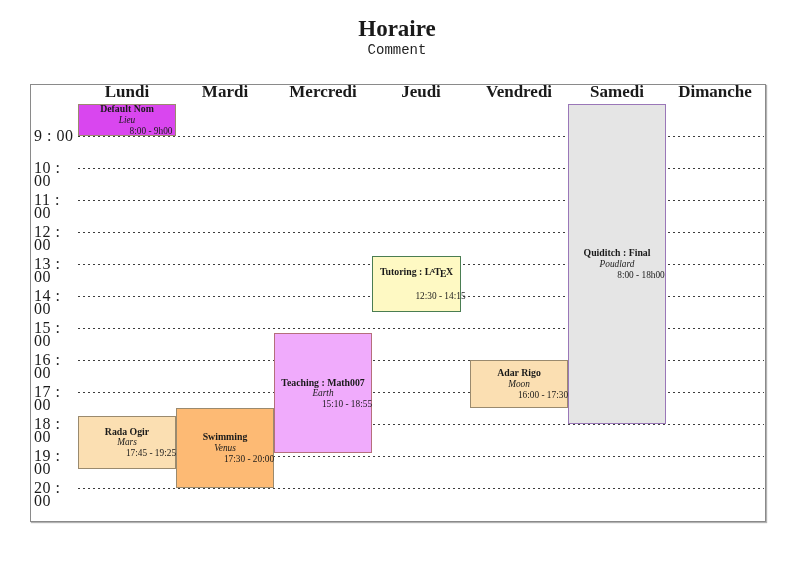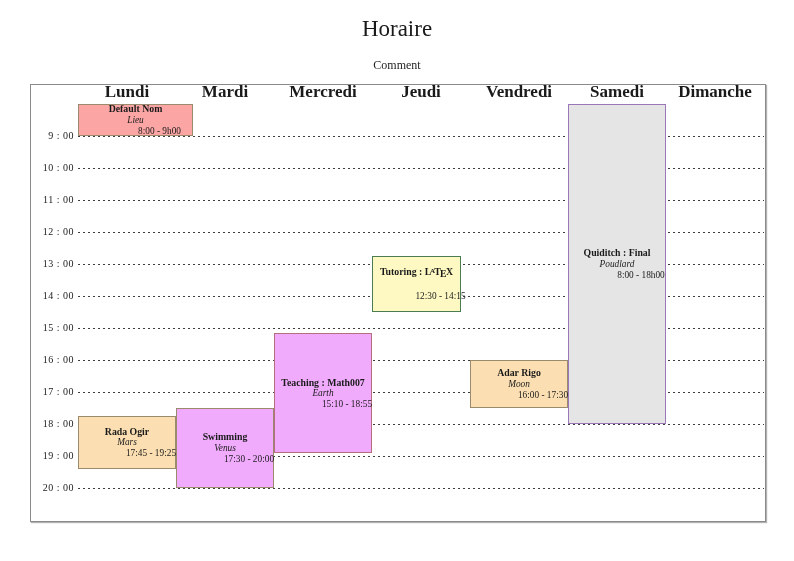--- a/index.html
+++ b/index.html
@@ -8,38 +8,38 @@
     width:794px;height:561px;
     background:#ffffff;
     font-family:"Liberation Serif","DejaVu Serif",serif;
     color:#1a1a1a;
     overflow:hidden;
   }
   
   #title-block{
     position:absolute;left:0;top:16px;width:794px;text-align:center;line-height:1.12;
   }
-  #main-title{font-size:23px;font-weight:normal;}
+  #main-title{font-size:23px;font-weight:bold;}
   #sub-title{font-size:16px;margin-top:1px;}
-  #comment-line{font-size:12px;margin-top:17px;color:#222;}
+  #comment-line{font-size:14px;margin-top:1px;color:#222;font-family:Liberation Mono, monospace;}
   
   #frame{
     position:absolute;left:30px;top:84px;width:734px;height:436px;
     border:1px solid #8a8a8a;
     box-shadow:1px 1px 1px rgba(0,0,0,0.3);
     background:#ffffff;
   }
   
   .day-header{
     position:absolute;top:85px;height:14px;
     font-weight:bold;font-size:17px;text-align:center;line-height:14px;
   }
   .time-label{
     position:absolute;width:40px;height:13px;left:34px;
-    font-size:10px;text-align:right;line-height:13px;
+    font-size:16px;text-align:left;line-height:13px;
     letter-spacing:0.5px;
   }
   .hour-line{
     position:absolute;height:1px;
     background:repeating-linear-gradient(90deg,#3c3c3c 0 2px,transparent 2px 5px);
   }
   
   .event-block{
     position:absolute;
     box-sizing:border-box;
@@ -94,31 +94,31 @@
       <div class="hour-line" style="left: 78px; width: 686px; top: 392px;"></div>
       <div class="time-label" style="top: 417px;">18 : 00</div>
       <div class="hour-line" style="left: 78px; width: 686px; top: 424px;"></div>
       <div class="time-label" style="top: 449px;">19 : 00</div>
       <div class="hour-line" style="left: 78px; width: 686px; top: 456px;"></div>
       <div class="time-label" style="top: 481px;">20 : 00</div>
       <div class="hour-line" style="left: 78px; width: 686px; top: 488px;"></div>
     </div>
 
   <div id="event-layer">
-      <div class="event-block" style="left: 78px; width: 115px; top: 104px; height: 32px; background: #fca5a5; border: 1px solid rgb(154, 138, 110);">
+      <div class="event-block" style="left: 78px; width: 98px; top: 104px; height: 32px; background: #d946ef; border: 1px solid rgb(154, 138, 110);">
         <div class="ev-title">Default Nom</div>
         <div class="ev-loc">Lieu</div>
         <div class="ev-time">8:00 - 9h00</div>
       </div>
       <div class="event-block" style="left: 78px; width: 98px; top: 416px; height: 53.344px; background: rgb(251, 223, 178); border: 1px solid rgb(154, 138, 110);">
         <div class="ev-title">Rada Ogir</div>
         <div class="ev-loc">Mars</div>
         <div class="ev-time">17:45 - 19:25</div>
       </div>
-      <div class="event-block" style="left: 176px; width: 98px; top: 408px; height: 80px; background: #f0abfc; border: 1px solid rgb(154, 138, 110);">
+      <div class="event-block" style="left: 176px; width: 98px; top: 408px; height: 80px; background: #fdba74; border: 1px solid rgb(154, 138, 110);">
         <div class="ev-title">Swimming</div>
         <div class="ev-loc">Venus</div>
         <div class="ev-time">17:30 - 20:00</div>
       </div>
       <div class="event-block" style="left: 274px; width: 98px; top: 333.344px; height: 120px; background: #f0abfc; border: 1px solid rgb(181, 111, 124);">
         <div class="ev-title">Teaching : Math007</div>
         <div class="ev-loc">Earth</div>
         <div class="ev-time">15:10 - 18:55</div>
       </div>
       <div class="event-block" style="left: 372px; width: 89px; top: 256px; height: 56px; background: #fef9c3; border: 1px solid rgb(74, 125, 82);">

